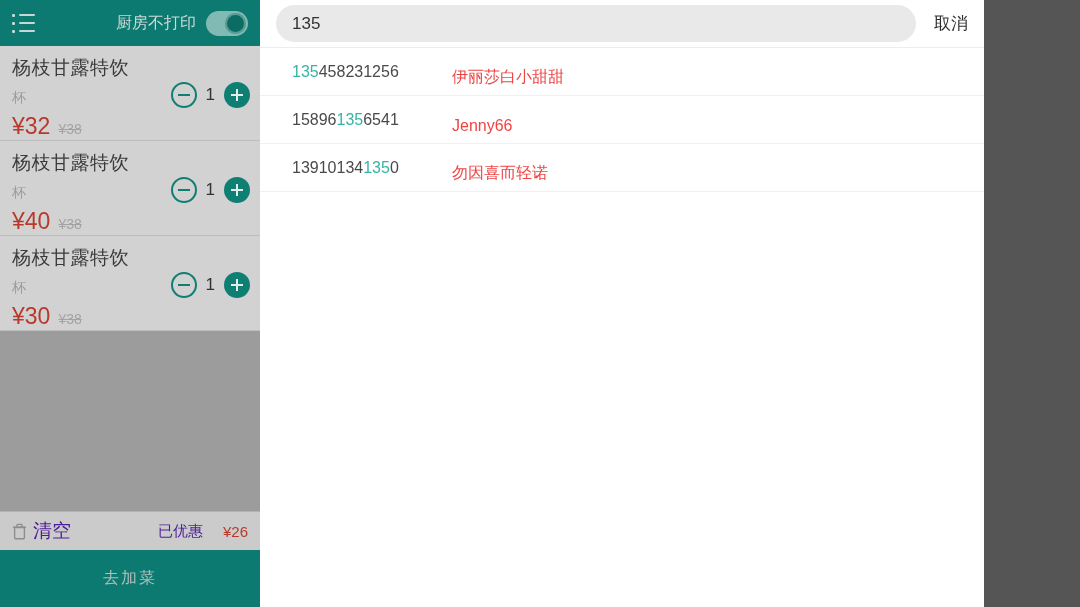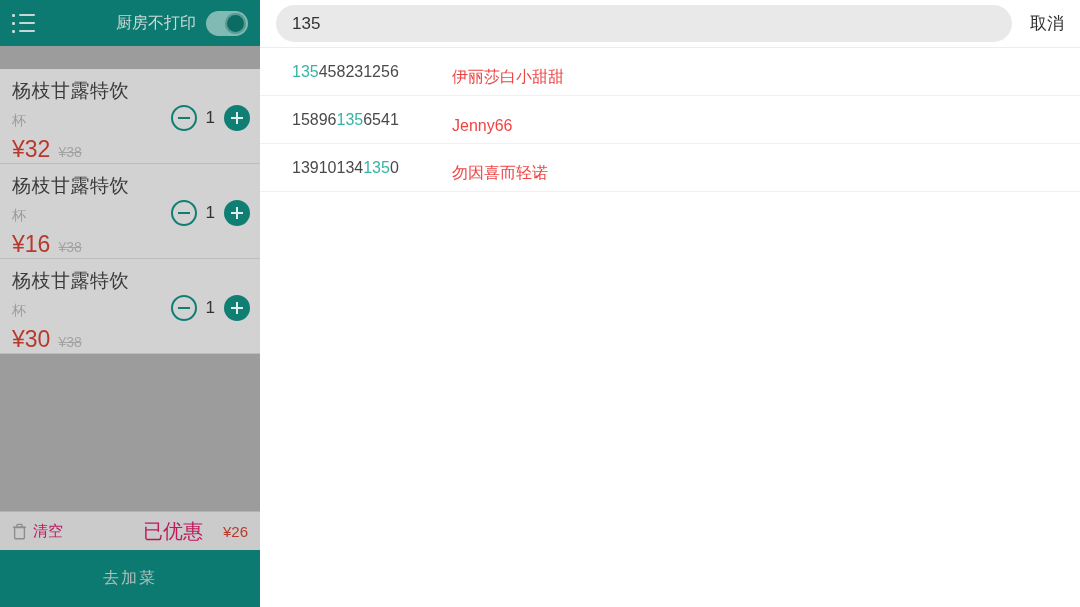--- a/index.html
+++ b/index.html
@@ -1,53 +1,53 @@
 <!DOCTYPE html>
 <html><head>
 <meta charset="utf-8">
 <style>
   * { margin:0; padding:0; box-sizing:border-box; }
   body { font-family: "Liberation Sans", "DejaVu Sans", sans-serif; background:#555; }
-  .app { width:1080px; height:607px; display:flex; overflow:hidden; background:#fff; position:relative; }
+  .app { width:984px; height:607px; display:flex; overflow:hidden; background:#fff; position:relative; }
 
   
   .sidebar { width:260px; min-width:260px; height:100%; display:flex; flex-direction:column; background:#9c9c9c; }
   .sb-header { height:46px; background:#0c7a70; display:flex; align-items:center; padding:0 12px; flex:0 0 auto; }
   .menu-icon { display:flex; flex-direction:column; gap:5px; cursor:pointer; }
   .menu-icon .mrow { display:flex; align-items:center; gap:4px; }
   .menu-icon .dot { width:3px; height:3px; background:#c6d8d5; border-radius:1px; }
   .menu-icon .bar { width:16px; height:2.5px; background:#c6d8d5; border-radius:1px; }
   .sb-header .spacer { flex:1; }
   .toggle-label { color:#ccd9d7; font-size:16px; margin-right:10px; }
   .toggle { width:42px; height:25px; border-radius:13px; background:rgba(225,238,236,0.55); position:relative; cursor:pointer; }
   .toggle .knob { position:absolute; right:2px; top:2px; width:21px; height:21px; border-radius:50%; background:#0a6c63; box-shadow: inset 0 0 0 2px rgba(235,245,243,0.35); }
 
-  .cart-list { flex:0 0 auto;margin-top:23px; }
+  .cart-list { flex:0 0 auto; }
   .cart-item { height:95px; background:#d2d2d2; border-bottom:1px solid #bdbdbd; padding:9px 12px; position:relative; }
   .item-name { font-size:19px; color:#3a3a3a; font-weight:500; letter-spacing:0.5px; }
   .item-unit { font-size:14px; color:#9b9b9b; margin-top:8px; }
   .item-price-row { margin-top:6px; display:flex; align-items:baseline; }
   .price { color:#b8392c; font-size:23px; font-weight:500; }
   .orig-price { color:#a3a3a3; font-size:14px; text-decoration:line-through; margin-left:8px; }
   .stepper { position:absolute; right:10px; top:36px; display:flex; align-items:center; gap:9px; }
   .step-btn { width:26px; height:26px; border-radius:50%; display:flex; align-items:center; justify-content:center; cursor:pointer; }
   .minus-btn { border:2px solid #0f7f74; background:transparent; }
   .minus-glyph { width:12px; height:2px; background:#0f7f74; }
   .plus-btn { background:#0f7f74; position:relative; }
   .plus-glyph { position:relative; width:12px; height:2px; background:#e2ecea; }
   .plus-glyph::after { content:""; position:absolute; left:5px; top:-5px; width:2px; height:12px; background:#e2ecea; }
   .qty { font-size:17px; color:#333; }
 
   .cart-filler { flex:1 1 auto; background:#9c9c9c; }
 
   .sb-footer { height:39px; background:#cbcbcb; border-top:1px solid #b2b2b2; display:flex; align-items:center; padding:0 12px; flex:0 0 auto; }
   .clear-group { display:flex; align-items:center; gap:6px; cursor:pointer; }
-  .clear-label { color:#be185d; font-size:15px; }
+  .clear-label { color:#4c1d95; font-size:19px; }
   .sb-footer .spacer { flex:1; }
-  .discount-label { color:#be185d; font-size:20px; }
+  .discount-label { color:#4c1d95; font-size:15px; }
   .discount-amount { color:#b8392c; font-size:15px; margin-left:20px; }
 
   .add-btn { height:57px; background:#0c7a70; display:flex; align-items:center; justify-content:center; color:#aebfbc; font-size:16px; letter-spacing:2px; cursor:pointer; flex:0 0 auto; }
 
   
   .main { flex:1; background:#ffffff; display:flex; flex-direction:column; }
   .search-header { height:48px; display:flex; align-items:center; padding:0 16px; border-bottom:1px solid #ececec; flex:0 0 auto; }
   .search-pill { flex:1; height:37px; background:#e9e9e9; border-radius:19px; display:flex; align-items:center; padding:0 16px; }
   .search-pill input { border:none; outline:none; background:transparent; font-size:17px; color:#333; width:100%; font-family:inherit; }
   .cancel-btn { margin-left:18px; color:#2f2f2f; font-size:17px; cursor:pointer; white-space:nowrap; }
@@ -104,21 +104,21 @@
           <div class="step-btn plus-btn">
               <div class="plus-glyph"></div>
             </div>
         </div>
       </div>
 
       <div class="cart-item">
         <div class="item-name">杨枝甘露特饮</div>
         <div class="item-unit">杯</div>
         <div class="item-price-row">
-          <span class="price">¥16</span>
+          <span class="price">¥40</span>
           <span class="orig-price">¥38</span>
         </div>
         <div class="stepper">
           <div class="step-btn minus-btn">
               <div class="minus-glyph"></div>
             </div>
           <span class="qty">1</span>
           <div class="step-btn plus-btn">
               <div class="plus-glyph"></div>
             </div>

